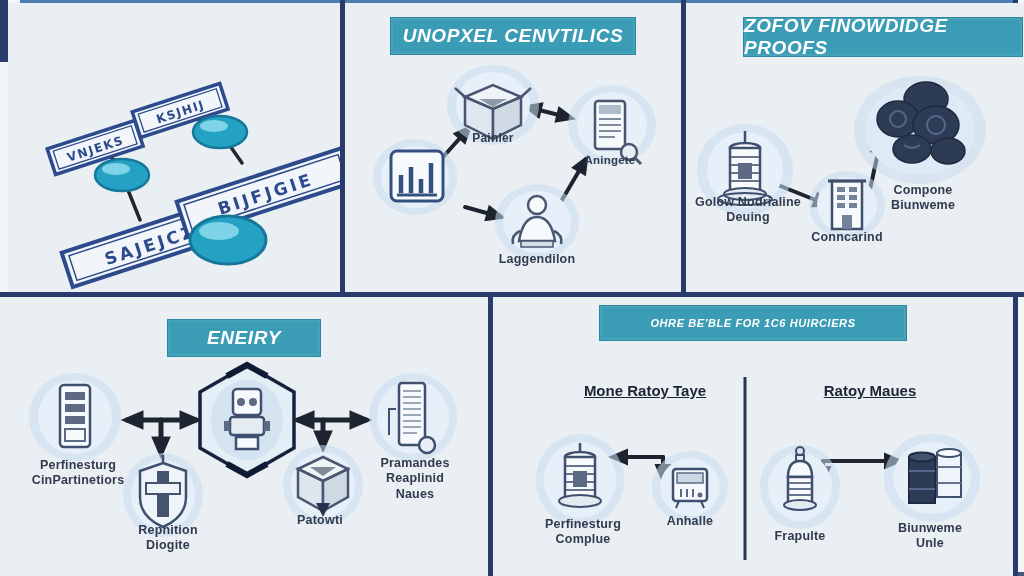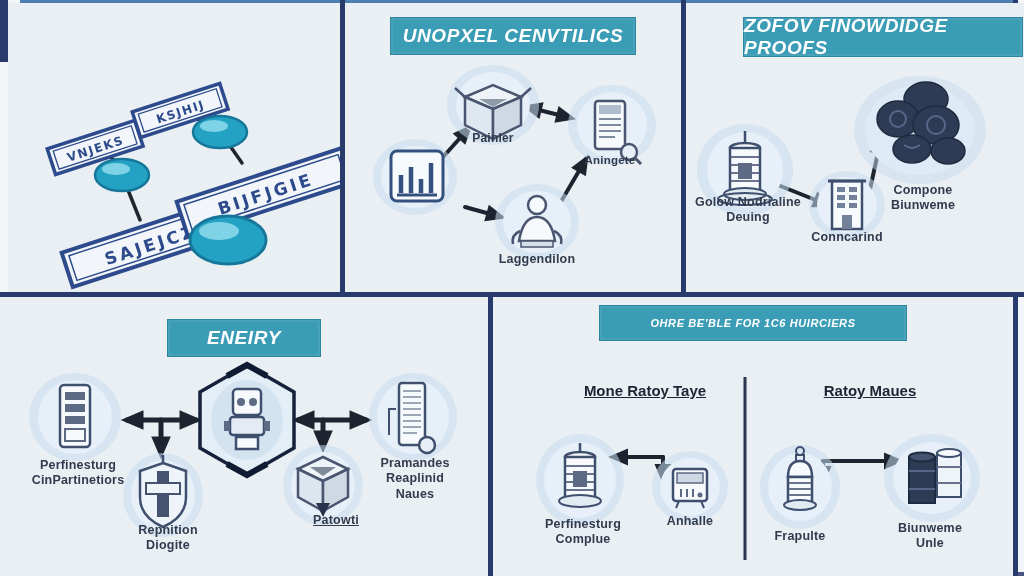--- a/index.html
+++ b/index.html
@@ -278,21 +278,21 @@
         <polygon points="298,172 323,184 323,214 298,200" fill="#dde6ee" stroke="#4a5670" stroke-width="2.5"></polygon>
         <polygon points="323,184 348,172 348,200 323,214" fill="#cfd9e4" stroke="#4a5670" stroke-width="2.5"></polygon>
         <polygon points="310,170 336,170 323,179" fill="#7f8a99"></polygon>
         <polygon points="316,206 330,206 323,220" fill="#27334c"></polygon>
       </g>
     </svg>
     <div class="lbl" style="left:78px;top:161px;">Perfinesturg
 CinPartinetiors</div>
     <div class="lbl" style="left:168px;top:226px;">Repnition
 Diogite</div>
-    <div class="lbl" style="left:336px;top:216px;text-decoration:underline;">Patowti</div>
+    <div class="lbl" style="left:320px;top:216px;">Patowti</div>
     <div class="lbl" style="left:415px;top:159px;text-align:center;">Pramandes
 Reaplinid Naues</div>
   </div>
 
   <div class="panel" style="left:493px;top:297px;width:520px;height:279px;">
     <div class="banner" style="top:8px;width:306px;height:34px;font-size:11px;">OHRE BE'BLE FOR 1C6 HUIRCIERS</div>
     <svg class="dsvg" style="top:0;" width="520" height="279" viewBox="0 0 520 279">
 
       <line x1="252" y1="80" x2="252" y2="263" stroke="#2a3550" stroke-width="3"></line>
 

